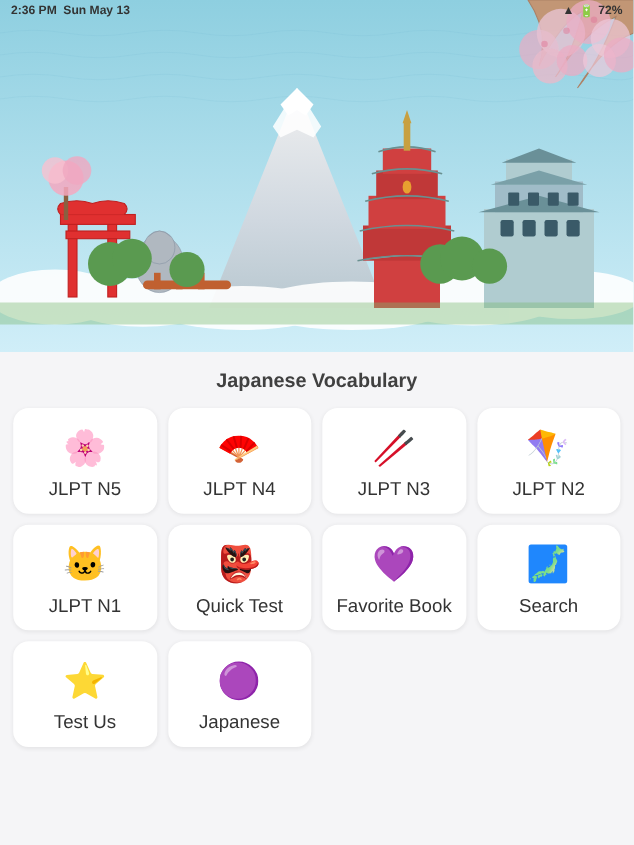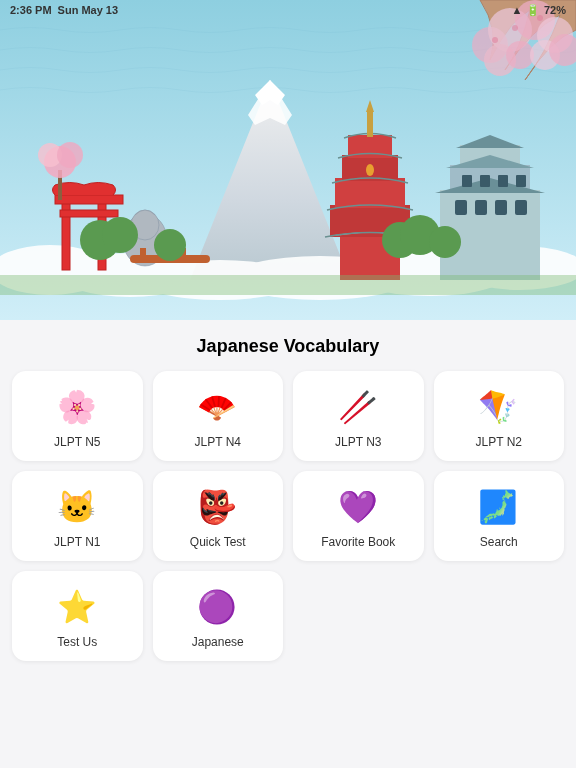--- a/index.html
+++ b/index.html
@@ -52,21 +52,21 @@
       left: 0; right: 0; bottom: 0;
       background: #f5f5f7;
       padding: 16px 12px 12px;
       overflow-y: auto;
     }
 
     .section-title {
       text-align: center;
       font-size: 18px;
       font-weight: 700;
-      color: #000000;
+      color: #404040;
       margin-bottom: 14px;
     }
 
     .grid {
       display: grid;
       grid-template-columns: repeat(4, 1fr);
       gap: 10px;
       margin-bottom: 10px;
     }
 
@@ -86,21 +86,21 @@
     .grid-icon {
       width: 44px;
       height: 44px;
       display: flex;
       align-items: center;
       justify-content: center;
       font-size: 32px;
     }
 
     .grid-label {
-      font-size: 12px;
+      font-size: 17px;
       font-weight: 500;
       color: #333;
       text-align: center;
     }
   </style>
 </head>
 <body>
 
 <div class="status-bar">
   <div class="status-left">

